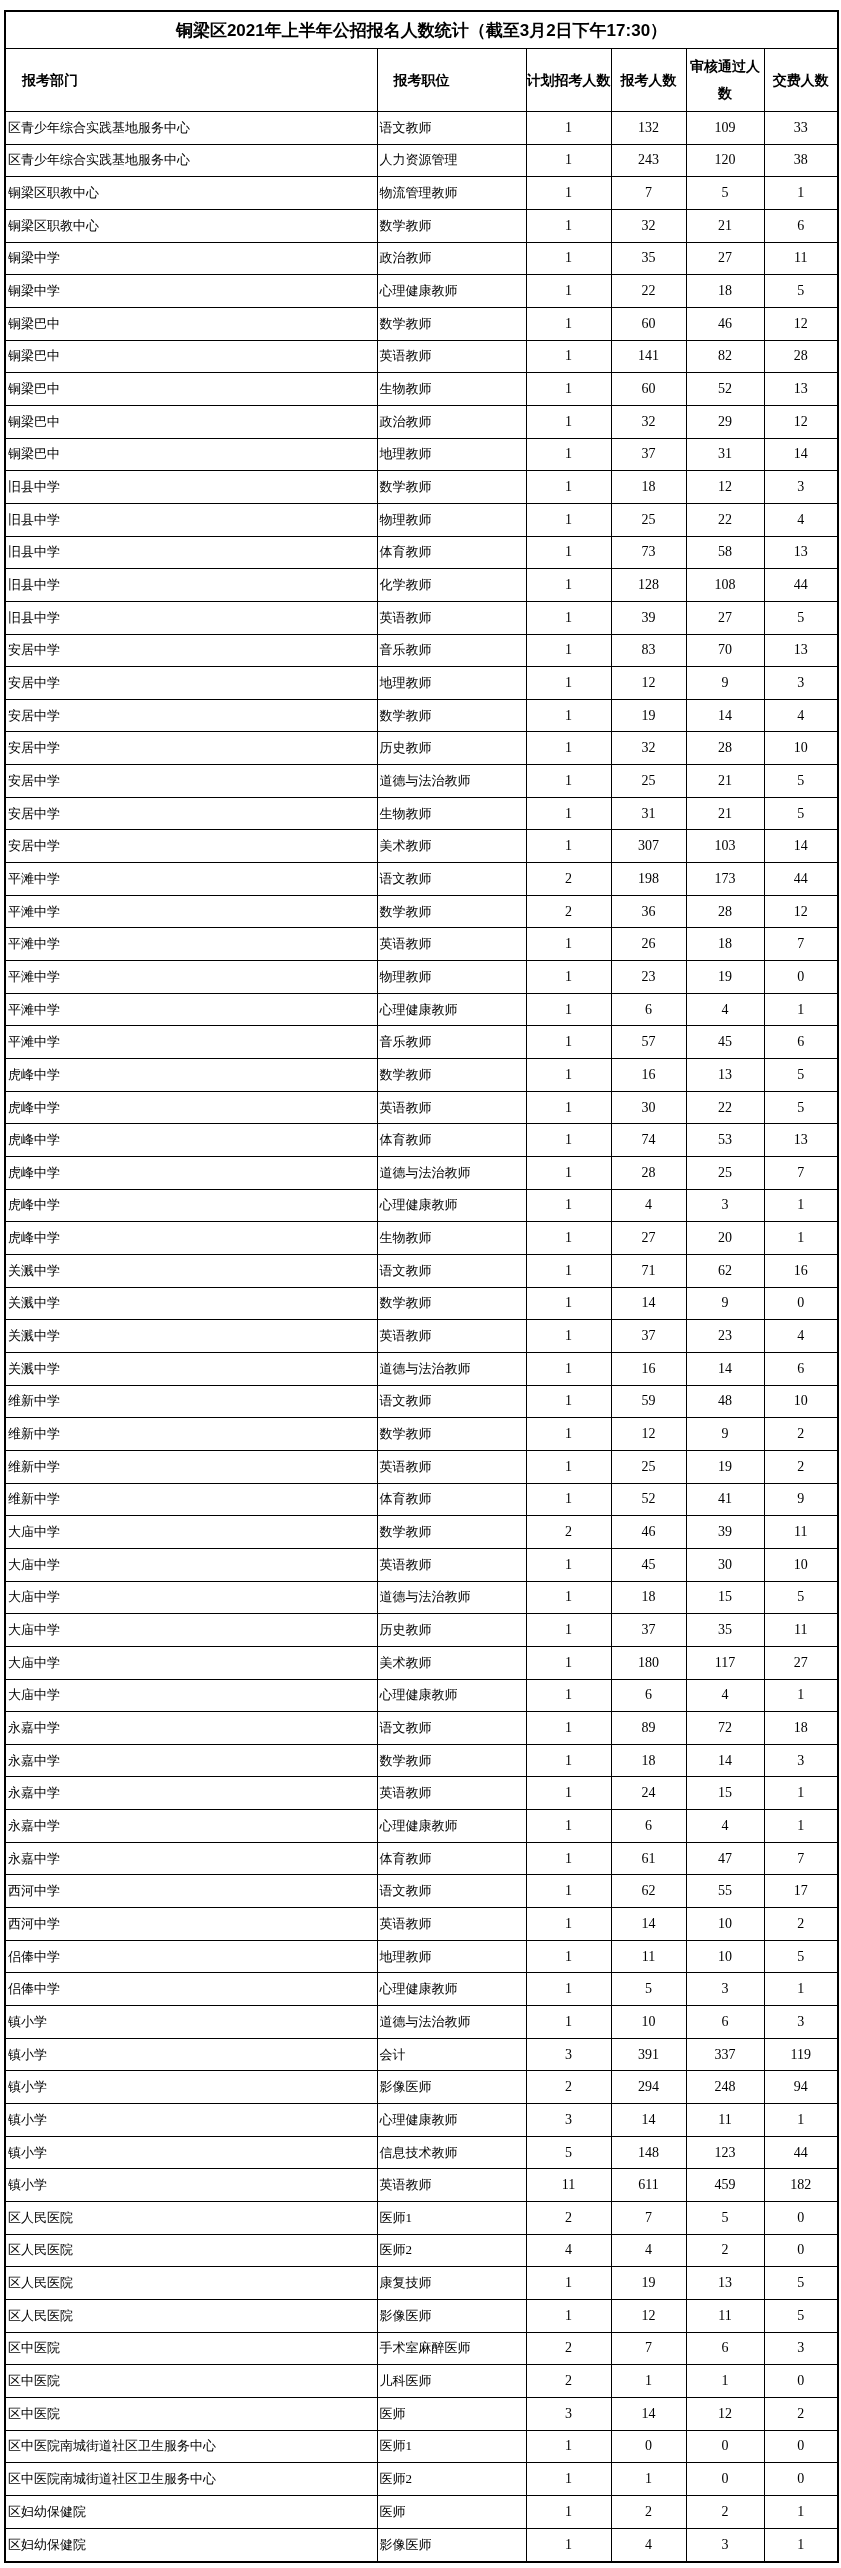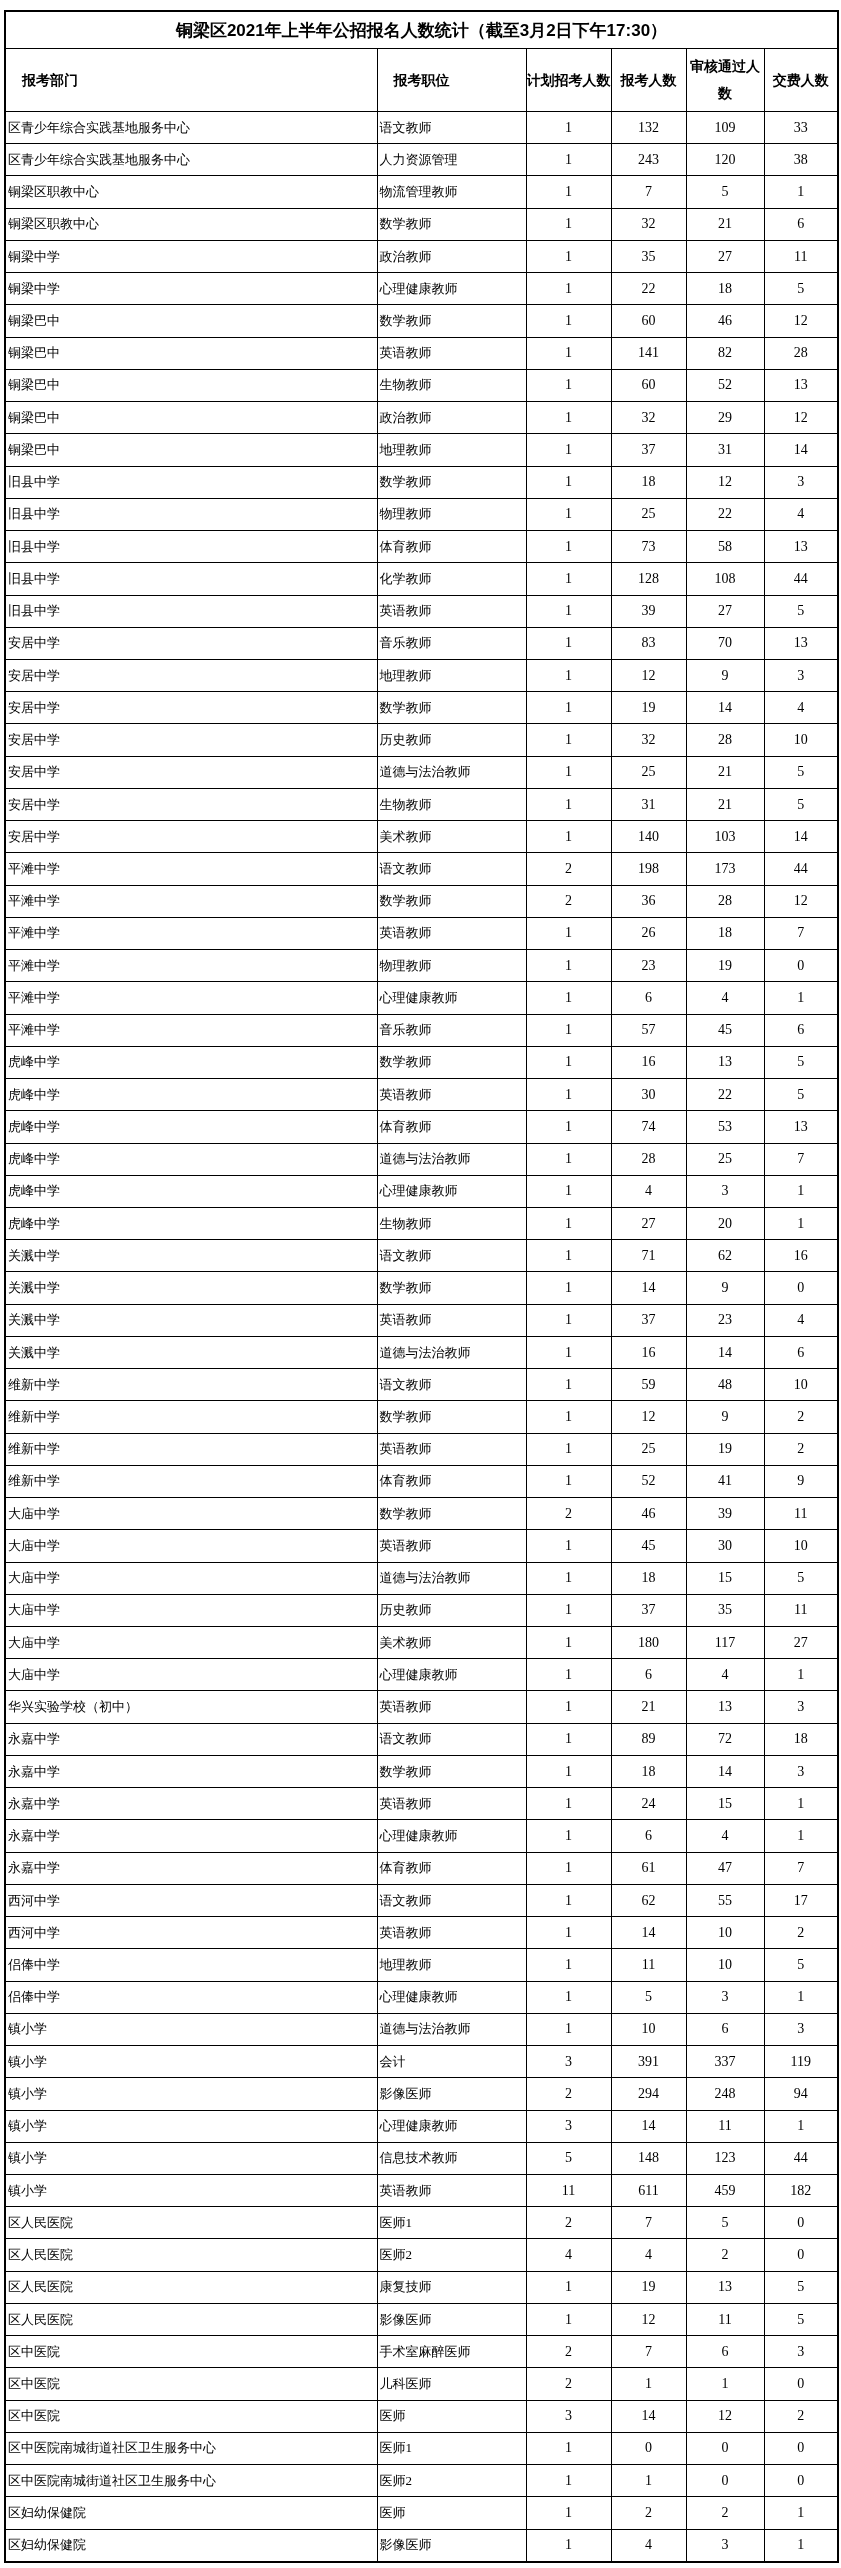--- a/index.html
+++ b/index.html
@@ -274,21 +274,21 @@
           <td class="text-cell">生物教师</td>
           <td class="num-cell">1</td>
           <td class="num-cell">31</td>
           <td class="num-cell">21</td>
           <td class="num-cell">5</td>
         </tr>
         <tr class="data-row">
           <td class="text-cell">安居中学</td>
           <td class="text-cell">美术教师</td>
           <td class="num-cell">1</td>
-          <td class="num-cell">140</td>
+          <td class="num-cell">307</td>
           <td class="num-cell">103</td>
           <td class="num-cell">14</td>
         </tr>
         <tr class="data-row">
           <td class="text-cell">平滩中学</td>
           <td class="text-cell">语文教师</td>
           <td class="num-cell">2</td>
           <td class="num-cell">198</td>
           <td class="num-cell">173</td>
           <td class="num-cell">44</td>
@@ -485,28 +485,20 @@
           <td class="num-cell">117</td>
           <td class="num-cell">27</td>
         </tr>
         <tr class="data-row">
           <td class="text-cell">大庙中学</td>
           <td class="text-cell">心理健康教师</td>
           <td class="num-cell">1</td>
           <td class="num-cell">6</td>
           <td class="num-cell">4</td>
           <td class="num-cell">1</td>
-        </tr>
-        <tr class="data-row">
-          <td class="text-cell">华兴实验学校（初中）</td>
-          <td class="text-cell">英语教师</td>
-          <td class="num-cell">1</td>
-          <td class="num-cell">21</td>
-          <td class="num-cell">13</td>
-          <td class="num-cell">3</td>
         </tr>
         <tr class="data-row">
           <td class="text-cell">永嘉中学</td>
           <td class="text-cell">语文教师</td>
           <td class="num-cell">1</td>
           <td class="num-cell">89</td>
           <td class="num-cell">72</td>
           <td class="num-cell">18</td>
         </tr>
         <tr class="data-row">

